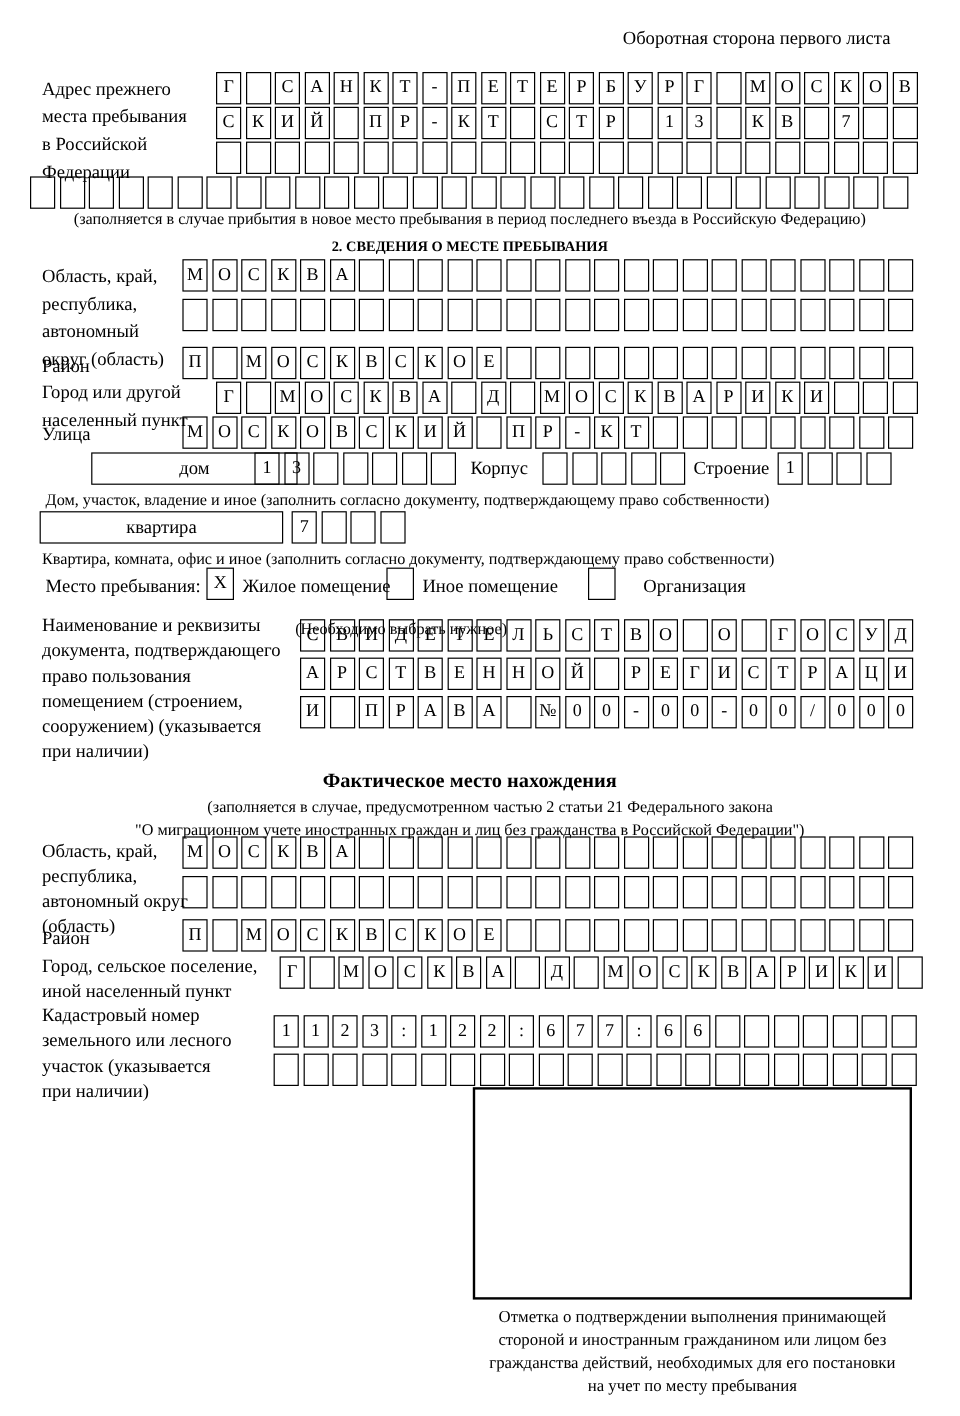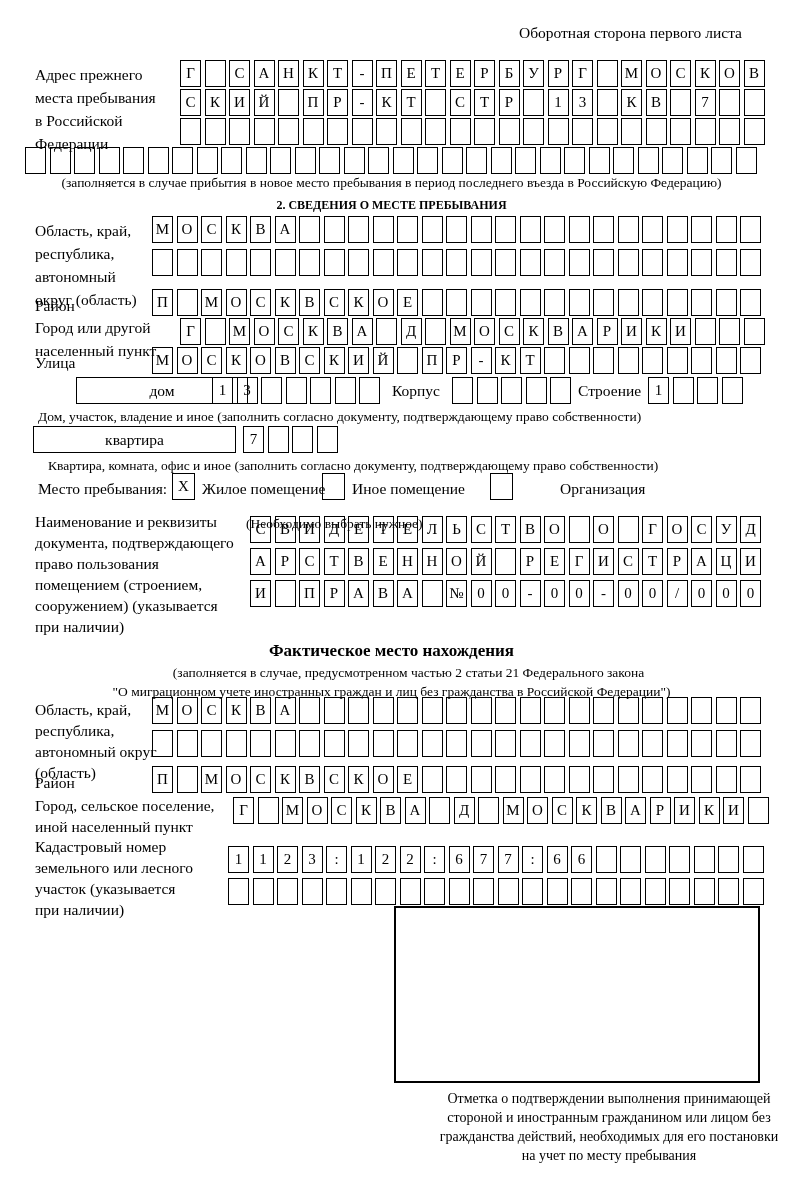--- a/index.html
+++ b/index.html
@@ -326,29 +326,29 @@
   </div>
 <div class="abs caption" style="left:38px; top:409px;">Дом, участок, владение и иное (заполнить согласно документу, подтверждающему право собственности)</div>
 
 <div class="abs widebox" style="left:33px; top:426px; width:203px;">квартира</div>
 <div class="abs cellrow" style="left:243px; top:426px;">
     <div class="cell">7</div>
     <div class="cell"></div>
     <div class="cell"></div>
     <div class="cell"></div>
   </div>
-<div class="abs caption" style="left:48px; top:458px;">Квартира, комната, офис и иное (заполнить согласно документу, подтверждающему право собственности)</div>
+<div class="abs caption" style="left:35px; top:458px;">Квартира, комната, офис и иное (заполнить согласно документу, подтверждающему право собственности)</div>
 
 <div class="abs label" style="left:38px; top:477px;">Место пребывания:</div>
 <div class="abs checkbox" style="left:172px; top:473px;">X</div>
 <div class="abs label" style="left:202px; top:477px;">Жилое помещение</div>
 <div class="abs checkbox" style="left:322px; top:473px;"></div>
 <div class="abs label" style="left:352px; top:477px;">Иное помещение</div>
 <div class="abs checkbox" style="left:490px; top:473px;"></div>
-<div class="abs label" style="left:536px; top:477px;margin-left:24px;">Организация</div>
+<div class="abs label" style="left:536px; top:477px;">Организация</div>
 <div class="abs caption" style="left:246px; top:516px;text-align:right;">(Необходимо выбрать нужное)</div>
 
 <div class="abs label lh21" style="left:35px; top:511px; width:200px;">Наименование и реквизиты документа, подтверждающего право пользования помещением (строением, сооружением) (указывается при наличии)</div>
 <div class="abs cellrow" style="left:250px; top:516px;">
     <div class="cell">С</div>
     <div class="cell">В</div>
     <div class="cell">И</div>
     <div class="cell">Д</div>
     <div class="cell">Е</div>
     <div class="cell">Т</div>
@@ -574,13 +574,13 @@
     <div class="cell"></div>
     <div class="cell"></div>
     <div class="cell"></div>
     <div class="cell"></div>
     <div class="cell"></div>
     <div class="cell"></div>
     <div class="cell"></div>
   </div>
 
 <div class="abs stamp-box" style="left:394px; top:906px; width:366px; height:177px;"></div>
-<div class="abs stamp-caption" style="left:407px; top:1089px; width:340px;margin-left:32px;">Отметка о подтверждении выполнения принимающей стороной и иностранным гражданином или лицом без гражданства действий, необходимых для его постановки на учет по месту пребывания</div>
+<div class="abs stamp-caption" style="left:407px; top:1089px; width:340px;">Отметка о подтверждении выполнения принимающей стороной и иностранным гражданином или лицом без гражданства действий, необходимых для его постановки на учет по месту пребывания</div>
 
 </body></html>

